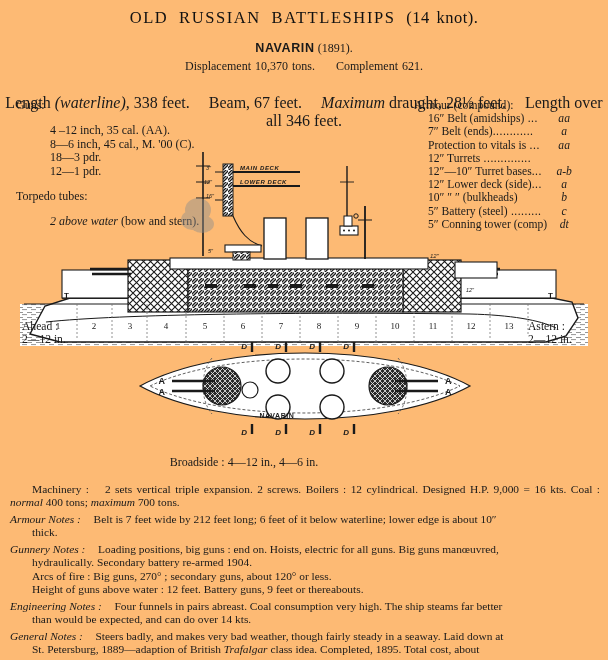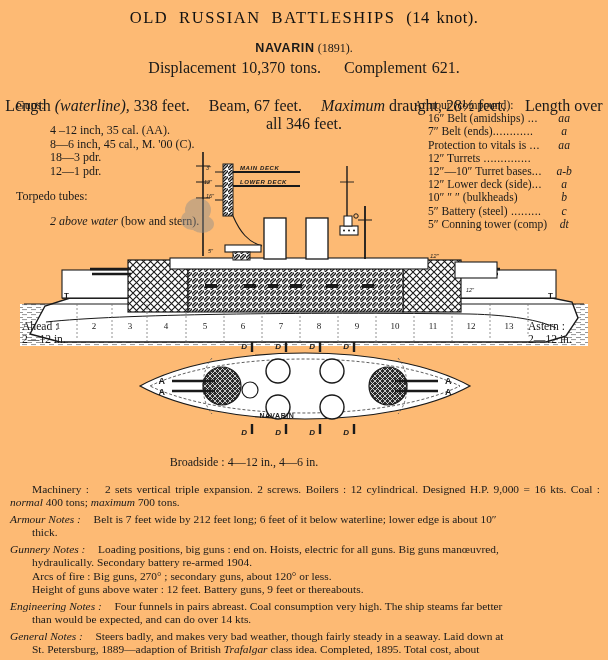--- a/index.html
+++ b/index.html
@@ -42,21 +42,21 @@
   }
   .ship-name {
     font-family: "Liberation Sans", "DejaVu Sans", sans-serif;
     font-weight: bold;
     font-size: 12.5px;
     letter-spacing: 0.6px;
   }
   .ship-year { font-size: 12px; }
   .disp-line {
     text-align: center;
-    font-size: 16px;
+    font-size: 12px;
     margin-top: 3px;
     word-spacing: 1px;
   }
   .disp-line .gap { display: inline-block; width: 13px; }
   .dims-line {
     text-align: center;
     font-size: 16px;
     margin-top: 20px;
   }
   .dims-line .gap { display: inline-block; width: 11px; }

